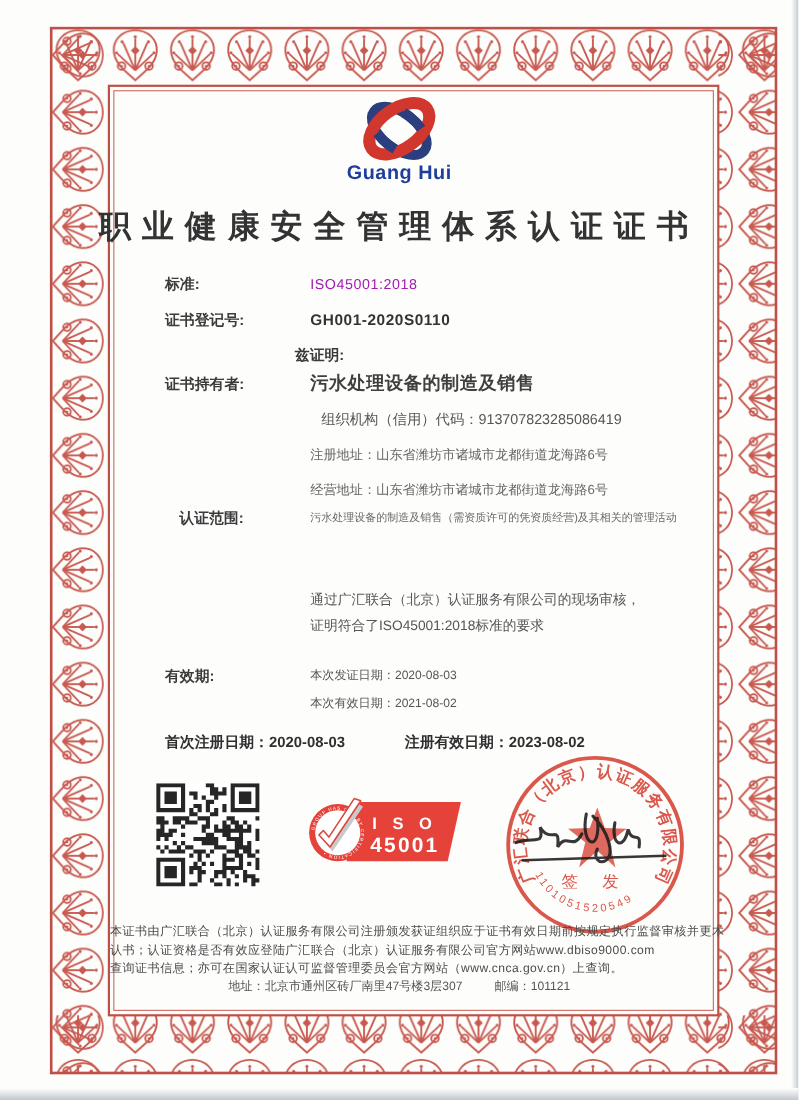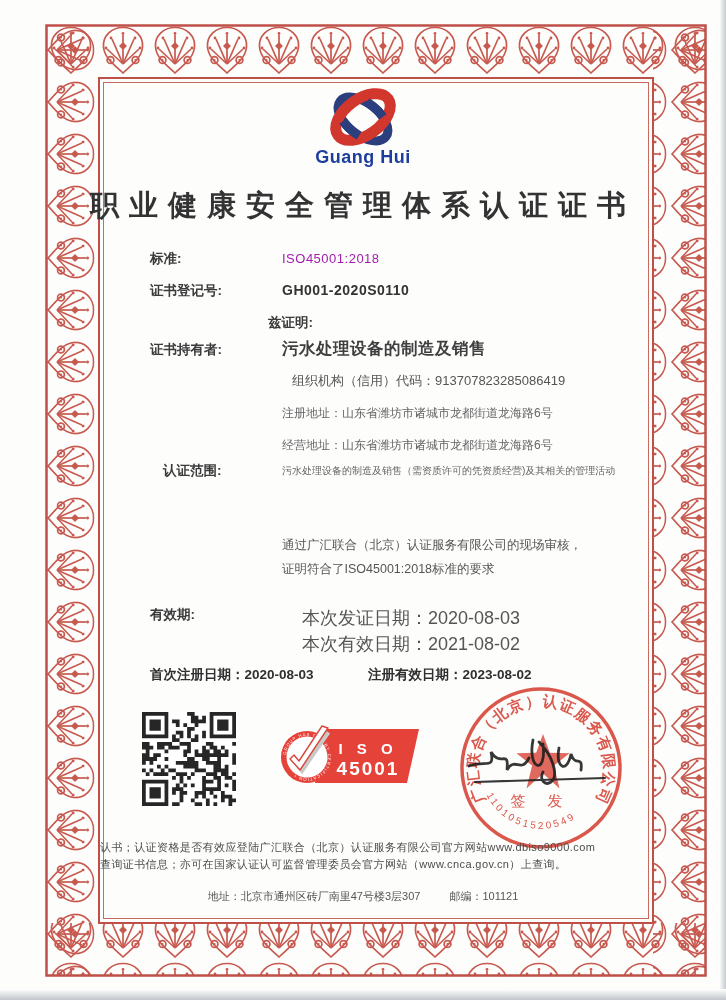--- a/index.html
+++ b/index.html
@@ -12,21 +12,21 @@
   .brand{top:147px;font-size:18px;font-weight:bold;color:#1d3e9c;letter-spacing:.5px;}
   .title{top:186px;font-size:29px;font-weight:800;letter-spacing:10px;color:#333333;white-space:nowrap;}
   .lab{font-size:13.5px;font-weight:bold;color:#3b3b3b;white-space:nowrap;}
   .v-muted{font-size:13px;color:#a21caf;letter-spacing:.5px;white-space:nowrap;}
   .v-strong{font-size:14px;font-weight:bold;color:#333333;letter-spacing:.5px;white-space:nowrap;}
   .holder{font-size:16.5px;font-weight:bold;color:#3f3f3f;letter-spacing:.5px;white-space:nowrap;}
   .v-mid{font-size:13px;color:#555555;white-space:nowrap;}
   .v-small{font-size:12px;color:#666666;white-space:nowrap;}
   .scopev{font-size:10px;color:#666666;white-space:nowrap;}
   .audit{font-size:12.5px;color:#555555;white-space:nowrap;}
-  .datev{font-size:18px;color:#555555;white-space:nowrap;margin-left:20px;}
+  .datev{font-size:11px;color:#555555;white-space:nowrap;}
   .bolddate{font-size:13.5px;font-weight:bold;color:#2f2f2f;white-space:nowrap;}
   .footer{left:100px;top:839px;width:560px;font-size:11px;color:#4b4b4b;letter-spacing:.4px;line-height:17px;white-space:nowrap;}
   .addrline{top:889px;font-size:11px;color:#555555;}
   .addrline span{display:inline-block;}
   .addrline .gap{margin-left:26px;}
 </style>
 </head>
 <body>
 
 <div class="page">
@@ -146,20 +146,21 @@
     </g>
     <g stroke="#1c1c1c" stroke-width="2.8" fill="none" opacity="0.88" stroke-linecap="round">
       <path d="M14,84 C30,78 40,88 36,70 C46,86 54,66 52,88 C60,74 66,92 74,76"></path>
       <path d="M78,58 C72,88 92,94 88,62 M84,60 C98,74 104,94 96,100 C90,104 84,98 88,90"></path>
       <path d="M104,66 C100,86 112,92 116,72 C120,86 128,72 126,88"></path>
       <path d="M20,100 L150,96" stroke-width="2.2"></path>
     </g>
   </svg>
 
   <div class="abs footer">
+    <div>本证书由广汇联合（北京）认证服务有限公司注册颁发获证组织应于证书有效日期前按规定执行监督审核并更木</div>
     <div>认书；认证资格是否有效应登陆广汇联合（北京）认证服务有限公司官方网站www.dbiso9000.com</div>
     <div>查询证书信息；亦可在国家认证认可监督管理委员会官方网站（www.cnca.gov.cn）上查询。</div>
   </div>
   <div class="abs ctr addrline">
     <span>地址：北京市通州区砖厂南里47号楼3层307</span>
     <span class="gap">邮编：101121</span>
   </div>
 
   <div class="abs edge-right"></div>
   <div class="abs edge-bottom"></div>

